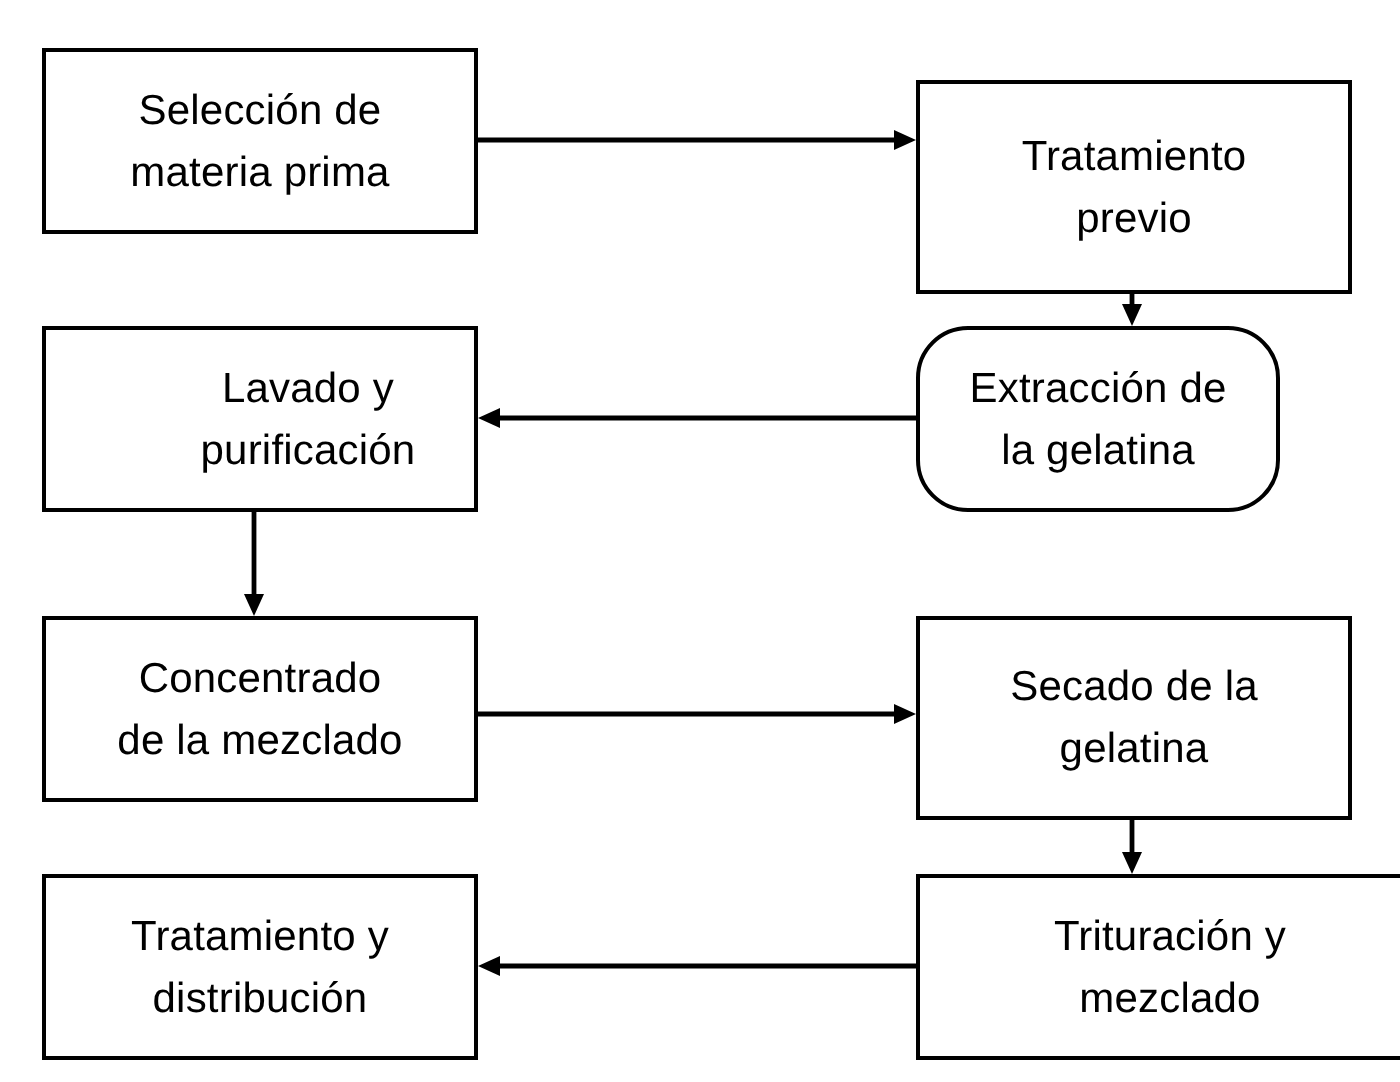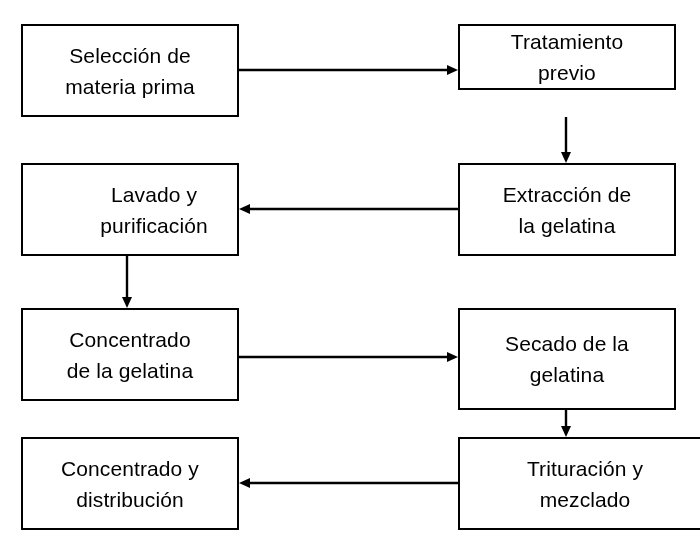--- a/index.html
+++ b/index.html
@@ -90,34 +90,34 @@
 
     <g>
       <line class="edge-line" x1="458" y1="483" x2="247" y2="483"></line>
       <polygon class="edge-head" points="239,483 250,478 250,488"></polygon>
     </g>
   </svg>
 
   <div class="node" style="left: 21px; top: 24px; width: 218px; height: 93px;">Selección de
 materia prima</div>
 
-  <div class="node" style="left: 458px; top: 24px; width: 218px; height: 66px;">Tratamiento
+  <div class="node" style="left: 458px; top: 40px; width: 218px; height: 107px;">Tratamiento
 previo</div>
 
   <div class="node" style="left: 21px; top: 163px; width: 218px; height: 93px; padding-left: 48px;">Lavado y
 purificación</div>
 
-  <div class="node" style="left: 458px; top: 163px; width: 218px; height: 93px;">Extracción de
+  <div class="node" style="left: 458px; top: 163px; width: 182px; height: 93px; border-radius: 26px;">Extracción de
 la gelatina</div>
 
   <div class="node" style="left: 21px; top: 308px; width: 218px; height: 93px;">Concentrado
-de la gelatina</div>
+de la mezclado</div>
 
   <div class="node" style="left: 458px; top: 308px; width: 218px; height: 102px;">Secado de la
 gelatina</div>
 
-  <div class="node" style="left: 21px; top: 437px; width: 218px; height: 93px;">Concentrado y
+  <div class="node" style="left: 21px; top: 437px; width: 218px; height: 93px;">Tratamiento y
 distribución</div>
 
   <div class="node" style="left: 458px; top: 437px; width: 254px; height: 93px;">Trituración y
 mezclado</div>
 
 </div>
 
 </body></html>

